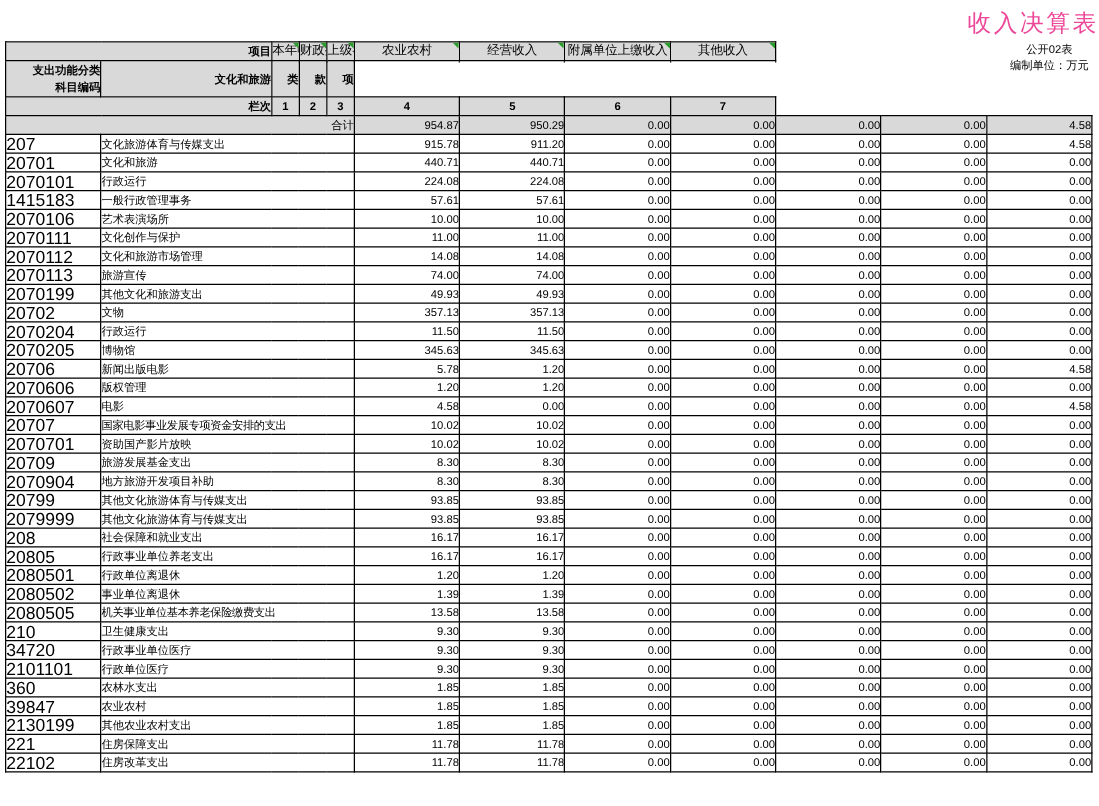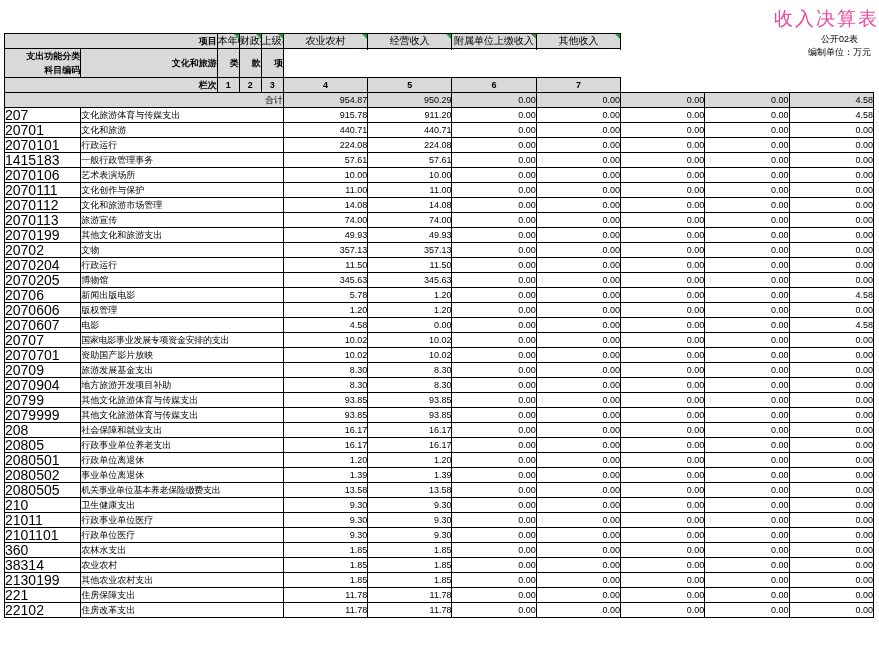--- a/index.html
+++ b/index.html
@@ -490,21 +490,21 @@
           <td class="name lvl1" colspan="4">卫生健康支出</td>
           <td class="num">9.30</td>
           <td class="num">9.30</td>
           <td class="num">0.00</td>
           <td class="num">0.00</td>
           <td class="num">0.00</td>
           <td class="num">0.00</td>
           <td class="num">0.00</td>
         </tr>
         <tr>
-          <td class="code">21011</td>
+          <td class="code">34720</td>
           <td class="name lvl2" colspan="4">行政事业单位医疗</td>
           <td class="num">9.30</td>
           <td class="num">9.30</td>
           <td class="num">0.00</td>
           <td class="num">0.00</td>
           <td class="num">0.00</td>
           <td class="num">0.00</td>
           <td class="num">0.00</td>
         </tr>
         <tr>
@@ -523,21 +523,21 @@
           <td class="name lvl1" colspan="4">农林水支出</td>
           <td class="num">1.85</td>
           <td class="num">1.85</td>
           <td class="num">0.00</td>
           <td class="num">0.00</td>
           <td class="num">0.00</td>
           <td class="num">0.00</td>
           <td class="num">0.00</td>
         </tr>
         <tr>
-          <td class="code">38314</td>
+          <td class="code">39847</td>
           <td class="name lvl2" colspan="4">农业农村</td>
           <td class="num">1.85</td>
           <td class="num">1.85</td>
           <td class="num">0.00</td>
           <td class="num">0.00</td>
           <td class="num">0.00</td>
           <td class="num">0.00</td>
           <td class="num">0.00</td>
         </tr>
         <tr>

